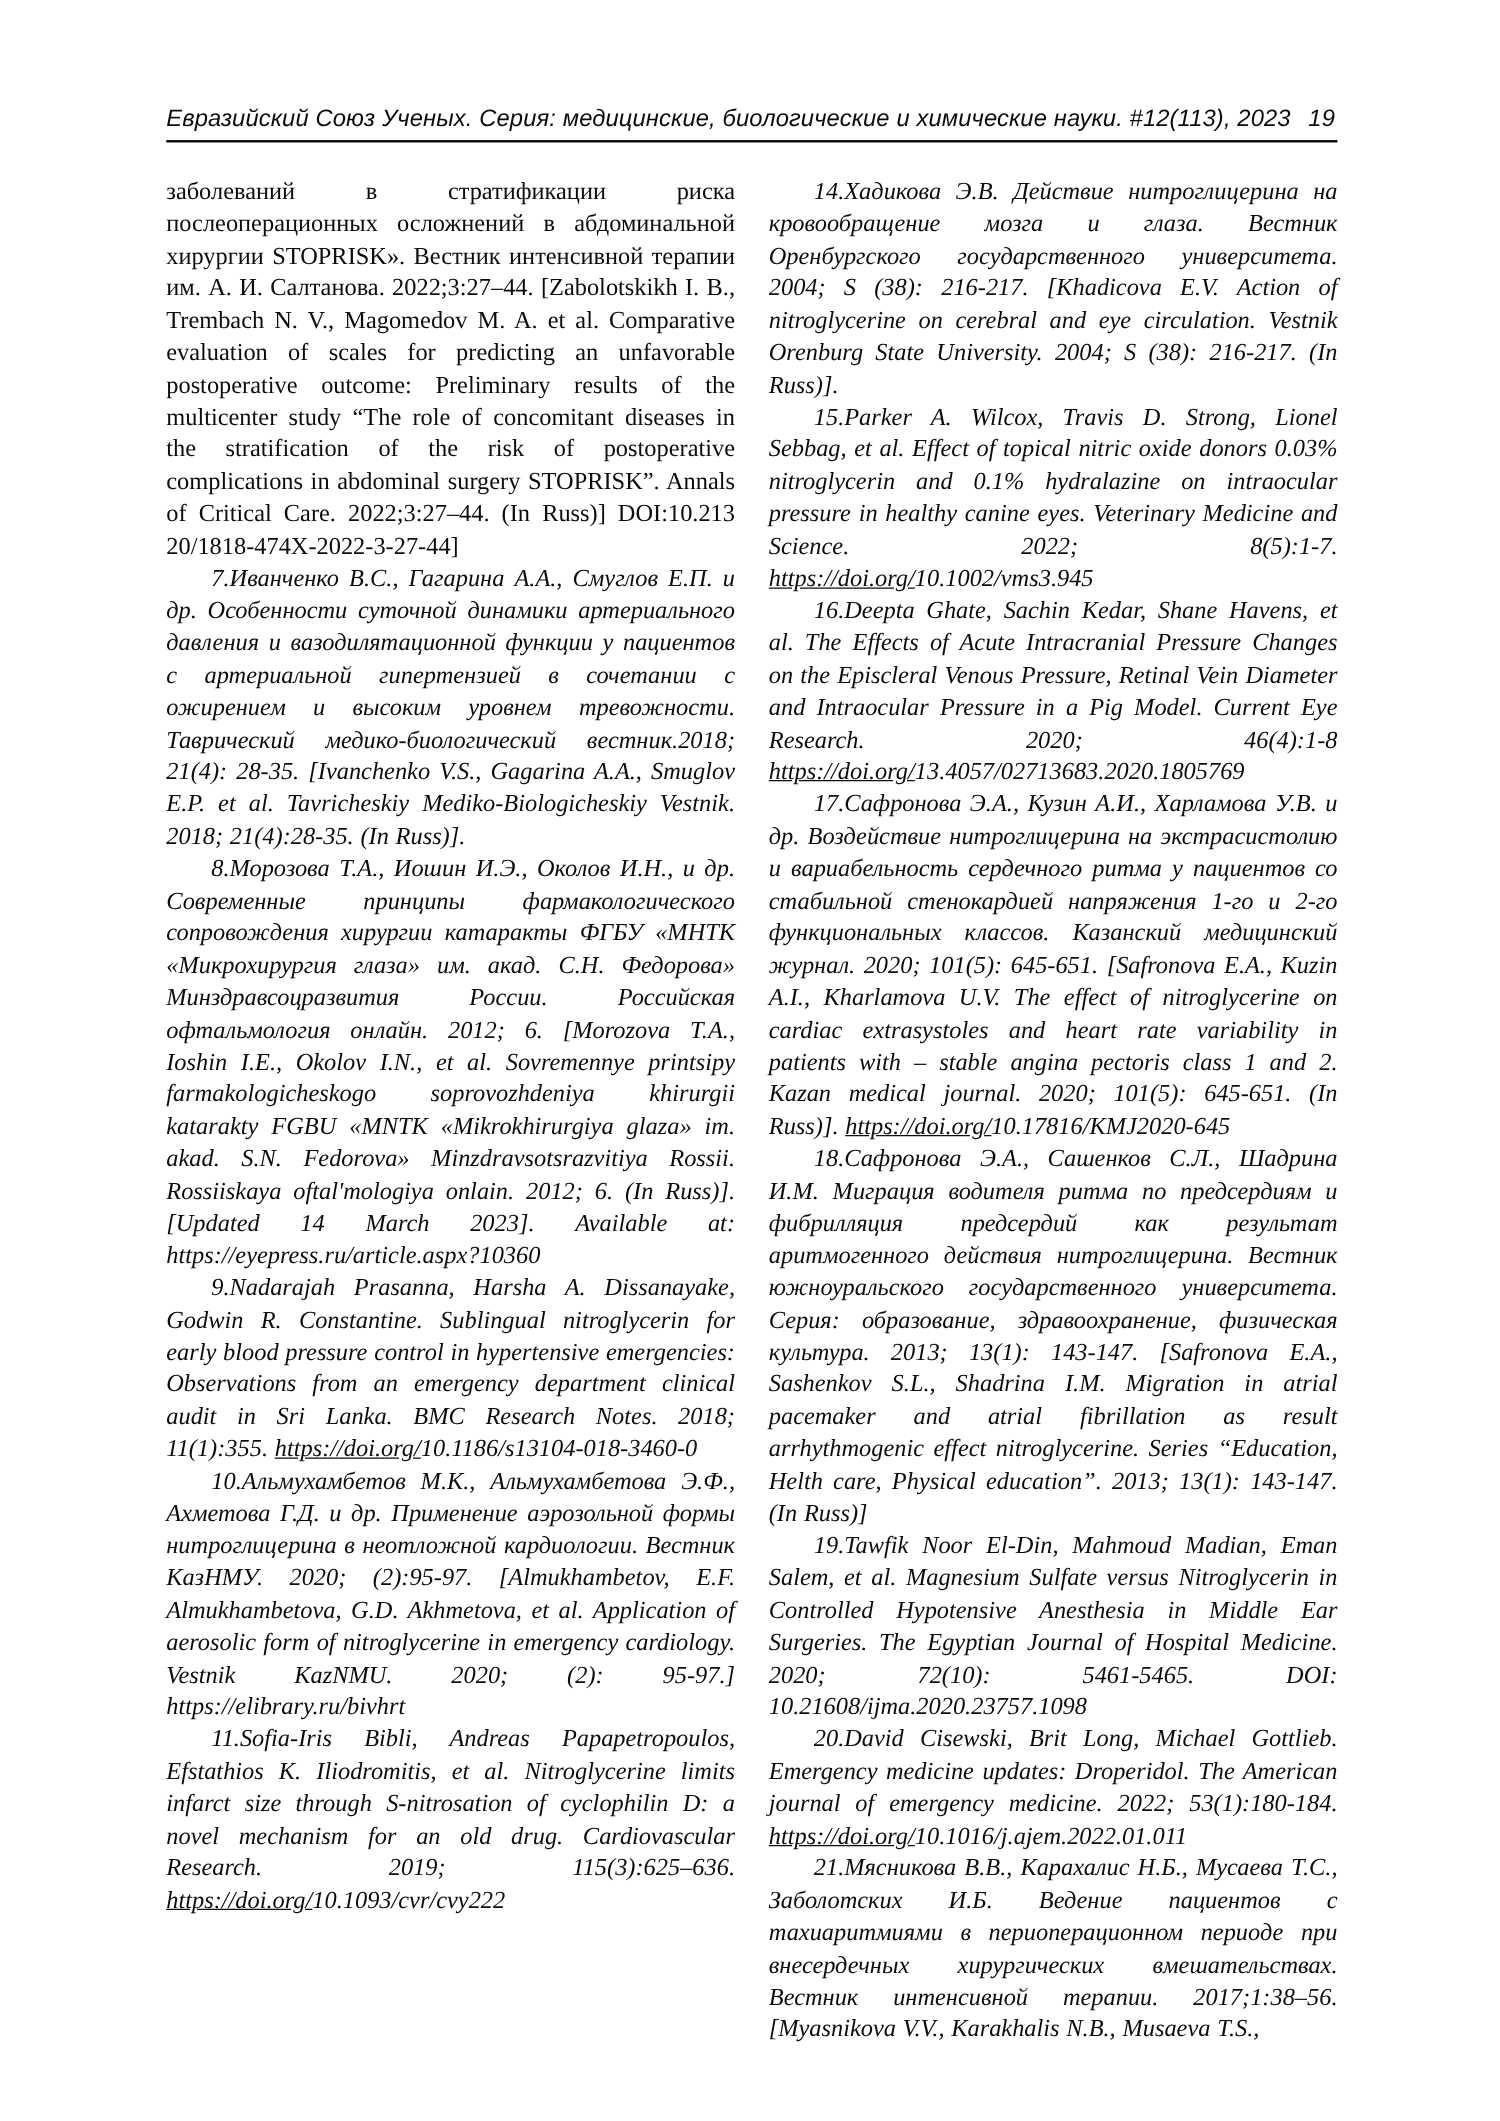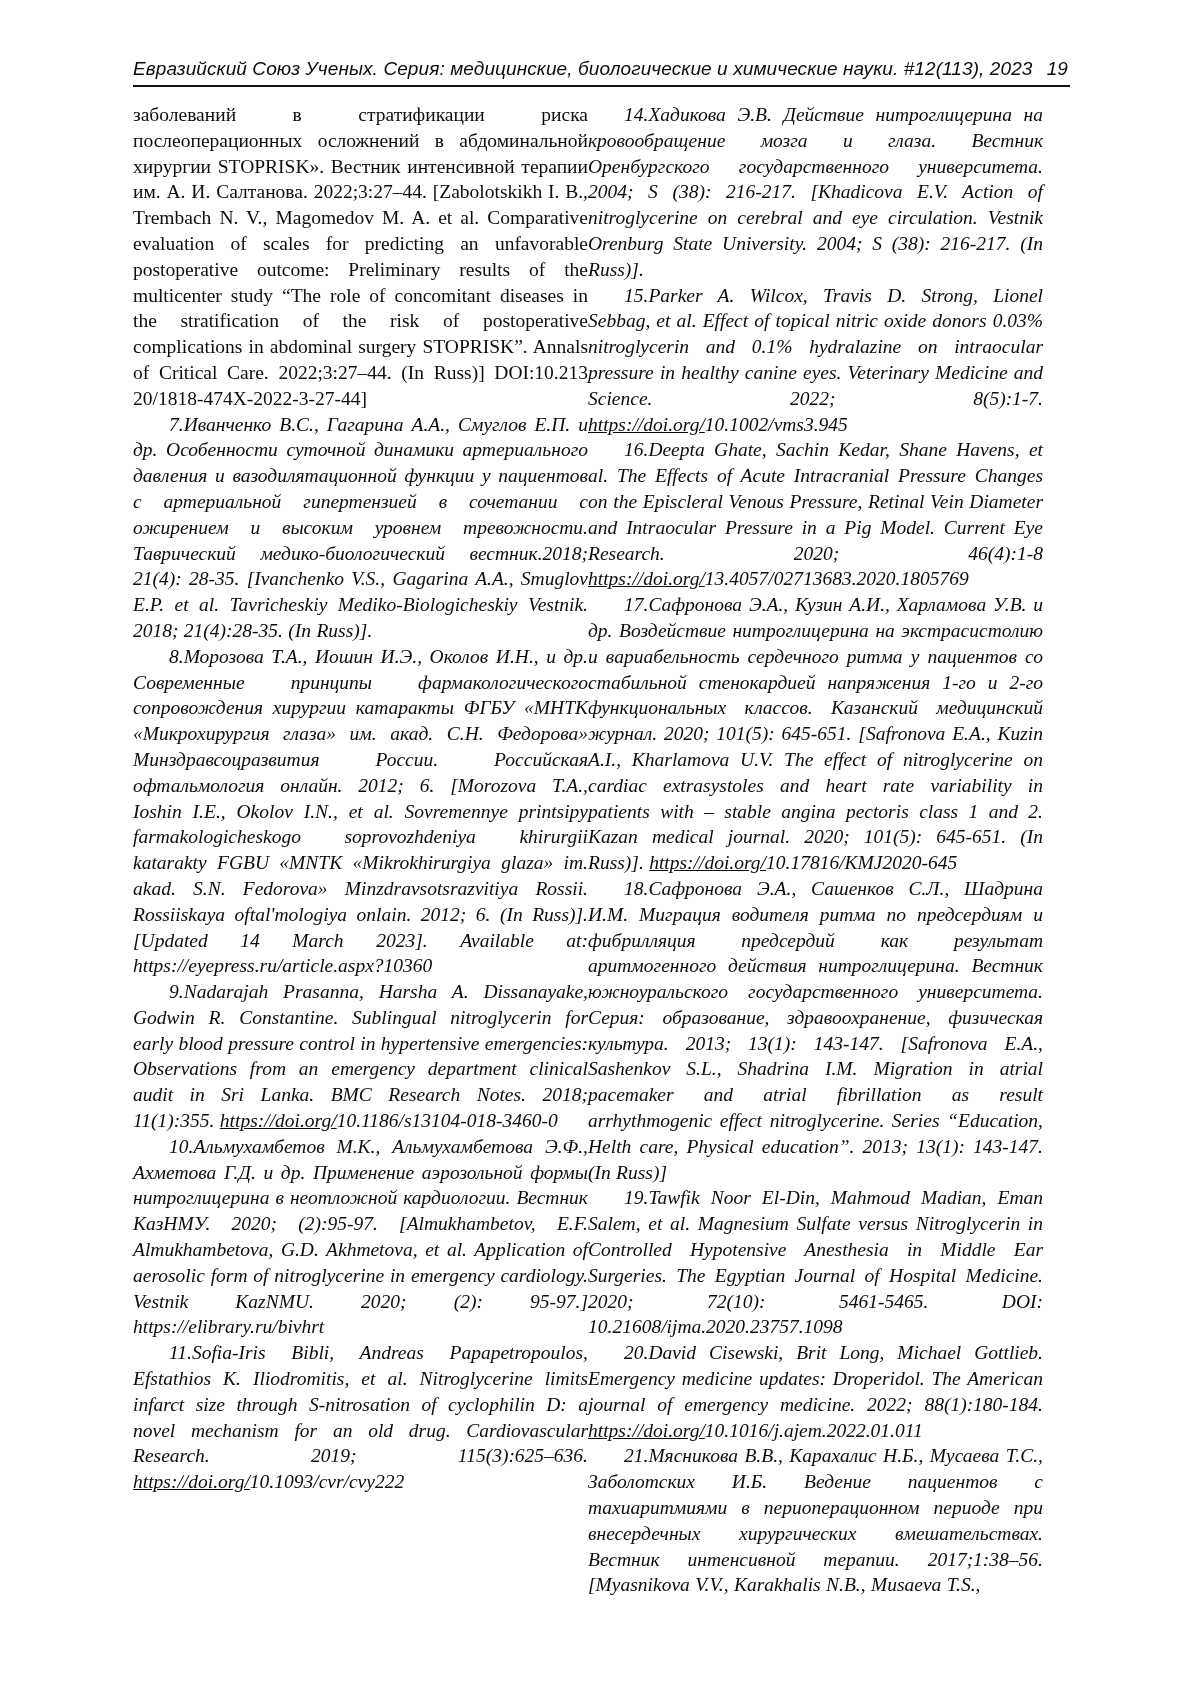--- a/index.html
+++ b/index.html
@@ -13,23 +13,24 @@
   .page { padding:58px 130px 0 133px; }
   .header-row {
     display:flex; justify-content:space-between; align-items:flex-end;
     font-family:"Liberation Sans", sans-serif;
     font-style:italic;
     font-size:19px;
     letter-spacing:0.1px;
     border-bottom:2px solid #111;
     padding-bottom:5px;
     width:937px;
+    margin-top:27px;
   }
   .header-row .pgnum { padding-right:2px;text-align:right; }
-  .columns { display:flex; margin-top:15px; width:937px; }
+  .columns { display:flex; gap:27px; margin-top:27px; width:937px; }
   .col { width:455px; }
   p.ref {
     margin:0;
     text-align:justify;
     font-size:19.5px;
     line-height:25.8px;
     overflow-wrap:break-word;
     word-spacing:0.5px;
   }
   p.ref.indent { text-indent:36px;font-style:italic; }
@@ -52,17 +53,17 @@
         <p class="ref indent"><span>10.Альмухамбетов М.К., Альмухамбетова Э.Ф., Ахметова Г.Д. и др. Применение аэрозольной формы нитроглицерина в неотложной кардиологии. Вестник КазНМУ. 2020; (2):95-97. [Almukhambetov, E.F. Almukhambetova, G.D. Akhmetova, et al. Application of aerosolic form of nitroglycerine in emergency cardiology. Vestnik KazNMU. 2020; (2): 95-97.] https://elibrary.ru/bivhrt</span></p>
         <p class="ref indent"><span>11.Sofia-Iris Bibli, Andreas Papapetropoulos, Efstathios K. Iliodromitis, et al. Nitroglycerine limits infarct size through S-nitrosation of cyclophilin D: a novel mechanism for an old drug. Cardiovascular Research. 2019; 115(3):625–636. </span><span class="lnk">https://doi.org/</span><span>10.1093/cvr/cvy222</span></p>
       </div>
     <div class="col">
         <p class="ref indent"><span>14.Хадикова Э.В. Действие нитроглицерина на кровообращение мозга и глаза. Вестник Оренбургского государственного университета. 2004; S (38): 216-217. [Khadicova E.V. Action of nitroglycerine on cerebral and eye circulation. Vestnik Orenburg State University. 2004; S (38): 216-217. (In Russ)].</span></p>
         <p class="ref indent"><span>15.Parker A. Wilcox, Travis D. Strong, Lionel Sebbag, et al. Effect of topical nitric oxide donors 0.03% nitroglycerin and 0.1% hydralazine on intraocular pressure in healthy canine eyes. Veterinary Medicine and Science. 2022; 8(5):1-7. </span><span class="lnk">https://doi.org/</span><span>10.1002/vms3.945</span></p>
         <p class="ref indent"><span>16.Deepta Ghate, Sachin Kedar, Shane Havens, et al. The Effects of Acute Intracranial Pressure Changes on the Episcleral Venous Pressure, Retinal Vein Diameter and Intraocular Pressure in a Pig Model. Current Eye Research. 2020; 46(4):1-8 </span><span class="lnk">https://doi.org/</span><span>13.4057/02713683.2020.1805769</span></p>
         <p class="ref indent"><span>17.Сафронова Э.А., Кузин А.И., Харламова У.В. и др. Воздействие нитроглицерина на экстрасистолию и вариабельность сердечного ритма у пациентов со стабильной стенокардией напряжения 1-го и 2-го функциональных классов. Казанский медицинский журнал. 2020; 101(5): 645-651. [Safronova E.A., Kuzin A.I., Kharlamova U.V. The effect of nitroglycerine on cardiac extrasystoles and heart rate variability in patients with – stable angina pectoris class 1 and 2. Kazan medical journal. 2020; 101(5): 645-651. (In Russ)]. </span><span class="lnk">https://doi.org/</span><span>10.17816/KMJ2020-645</span></p>
         <p class="ref indent"><span>18.Сафронова Э.А., Сашенков С.Л., Шадрина И.М. Миграция водителя ритма по предсердиям и фибрилляция предсердий как результат аритмогенного действия нитроглицерина. Вестник южноуральского государственного университета. Серия: образование, здравоохранение, физическая культура. 2013; 13(1): 143-147. [Safronova E.A., Sashenkov S.L., Shadrina I.M. Migration in atrial pacemaker and atrial fibrillation as result arrhythmogenic effect nitroglycerine. Series “Education, Helth care, Physical education”. 2013; 13(1): 143-147. (In Russ)]</span></p>
         <p class="ref indent"><span>19.Tawfik Noor El-Din, Mahmoud Madian, Eman Salem, et al. Magnesium Sulfate versus Nitroglycerin in Controlled Hypotensive Anesthesia in Middle Ear Surgeries. The Egyptian Journal of Hospital Medicine. 2020; 72(10): 5461-5465. DOI: 10.21608/ijma.2020.23757.1098</span></p>
-        <p class="ref indent"><span>20.David Cisewski, Brit Long, Michael Gottlieb. Emergency medicine updates: Droperidol. The American journal of emergency medicine. 2022; 88(1):180-184. </span><span class="lnk">https://doi.org/</span><span>10.1016/j.ajem.2022.01.011</span></p>
+        <p class="ref indent"><span>20.David Cisewski, Brit Long, Michael Gottlieb. Emergency medicine updates: Droperidol. The American journal of emergency medicine. 2022; 53(1):180-184. </span><span class="lnk">https://doi.org/</span><span>10.1016/j.ajem.2022.01.011</span></p>
         <p class="ref indent"><span>21.Мясникова В.В., Карахалис Н.Б., Мусаева Т.С., Заболотских И.Б. Ведение пациентов с тахиаритмиями в периоперационном периоде при внесердечных хирургических вмешательствах. Вестник интенсивной терапии. 2017;1:38–56. [Myasnikova V.V., Karakhalis N.B., Musaeva T.S.,</span></p>
       </div>
   </div>
 </div>
 
 </body></html>

